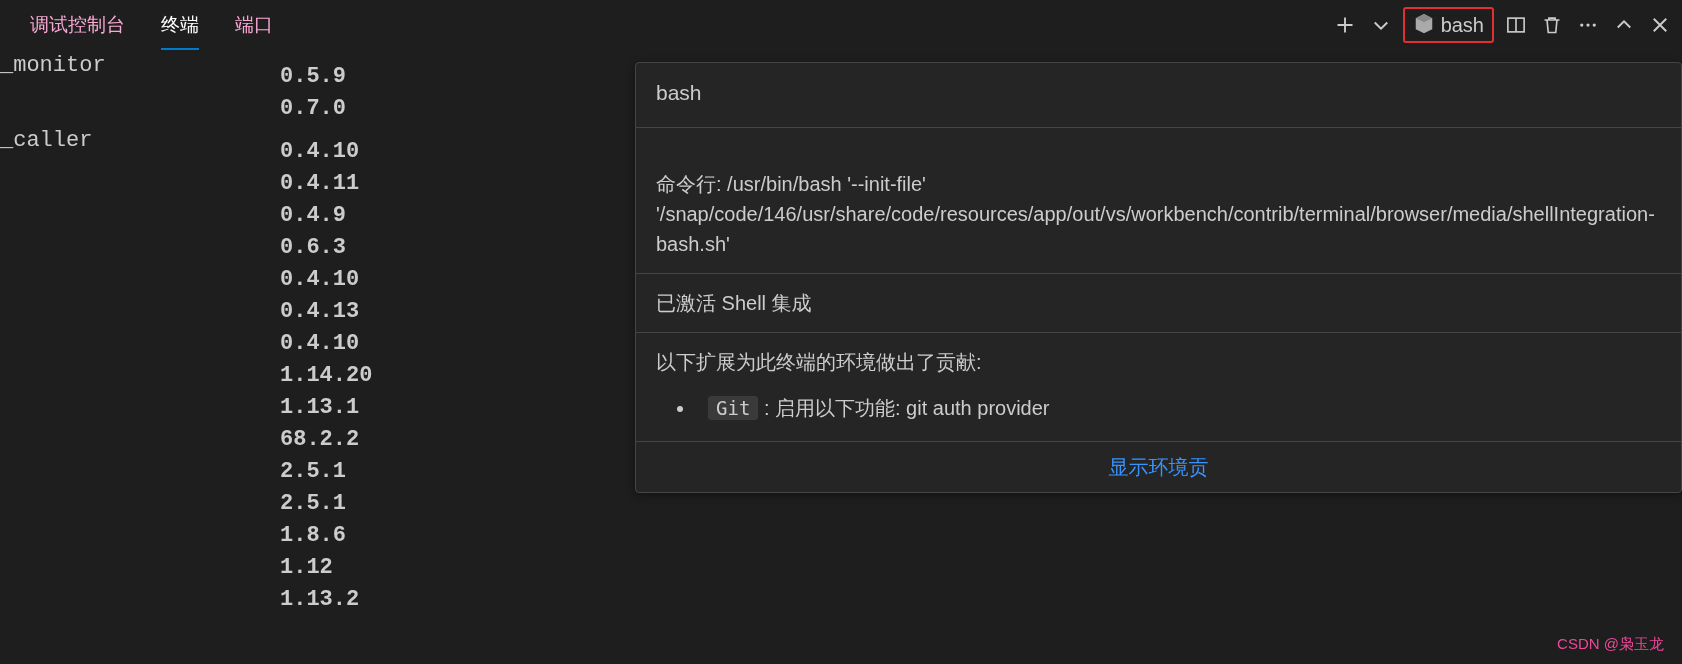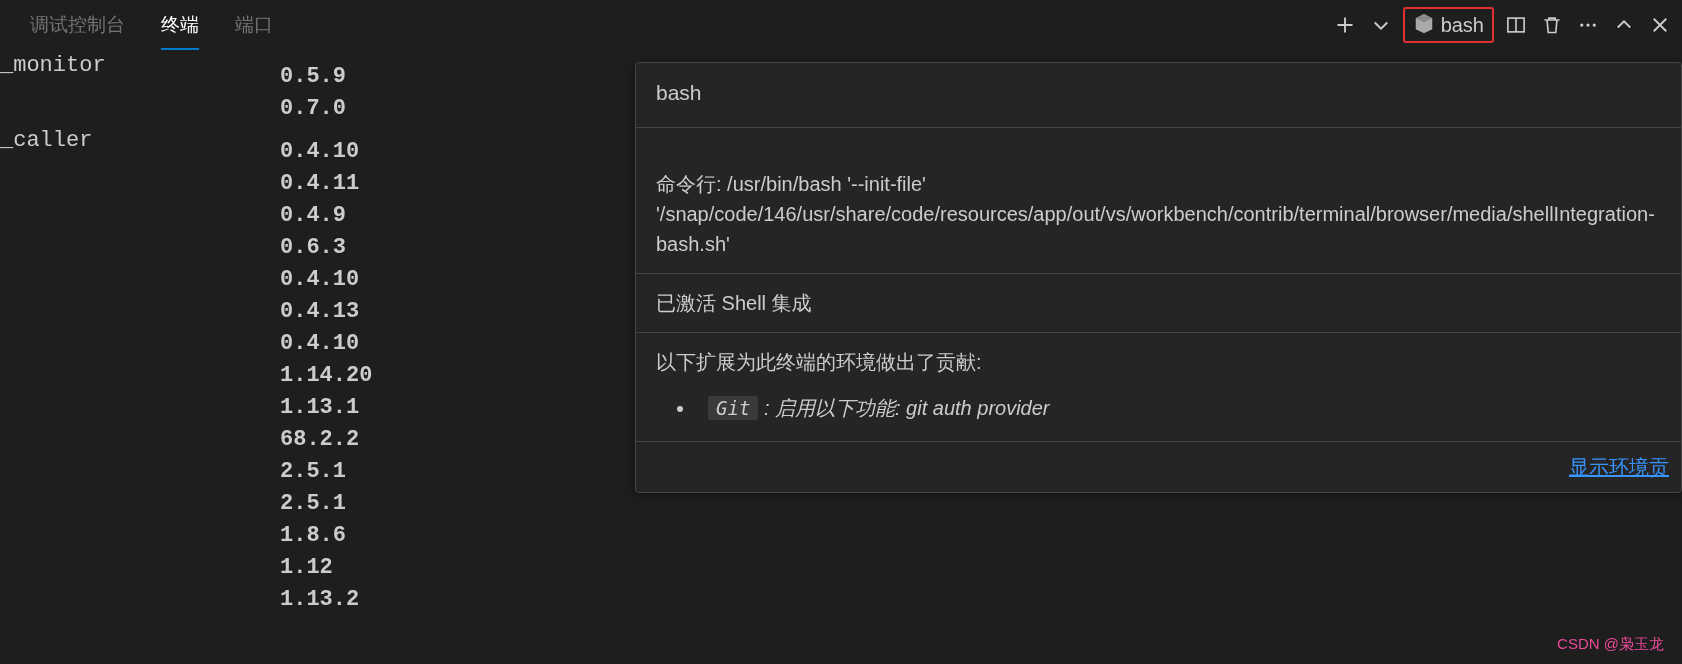--- a/index.html
+++ b/index.html
@@ -18,21 +18,21 @@
   align-items: center;
   height: 50px;
   padding: 0 12px;
   position: relative;
 }
 .tab {
   padding: 0 18px;
   height: 50px;
   display: flex;
   align-items: center;
-  color: #737373;
+  color: #f9a8d4;
   font-size: 19px;
   cursor: pointer;
   position: relative;
 }
 .tab.active {
   color: #ffffff;
 }
 .tab.active::after {
   content: "";
   position: absolute;
@@ -105,36 +105,35 @@
   box-shadow: 0 2px 8px rgba(0,0,0,0.4);
 }
 .tooltip-section {
   padding: 14px 20px;
   border-bottom: 1px solid #454545;
 }
 .tooltip-section:last-child { border-bottom: none; }
 .tooltip-title { font-size: 21px; margin-bottom: 4px; }
 .tooltip-text { color: #cccccc; font-size: 20px; }
 .tooltip ul { list-style: disc; padding-left: 40px; margin-top: 12px; }
-.tooltip li { font-size: 20px; padding: 4px 12px; font-style: italic; }
+.tooltip li { font-size: 20px; padding: 4px 12px; }
 .code-pill {
   background: #3a3a3a;
   padding: 1px 8px;
   border-radius: 3px;
   font-family: "Consolas", monospace;
   font-size: 19px;
 }
 .tooltip-link {
   display: block;
-  text-align: right;
-  padding: 10px 12px;
+  text-align: center;
+  padding: 10px 30px;
   color: #3794ff;
   font-size: 20px;
   cursor: pointer;
-  text-decoration: underline;
 }
 .watermark {
   position: absolute;
   right: 18px;
   bottom: 10px;
   color: #ec4899;
   font-size: 15px;
 }
 </style>
 </head>

